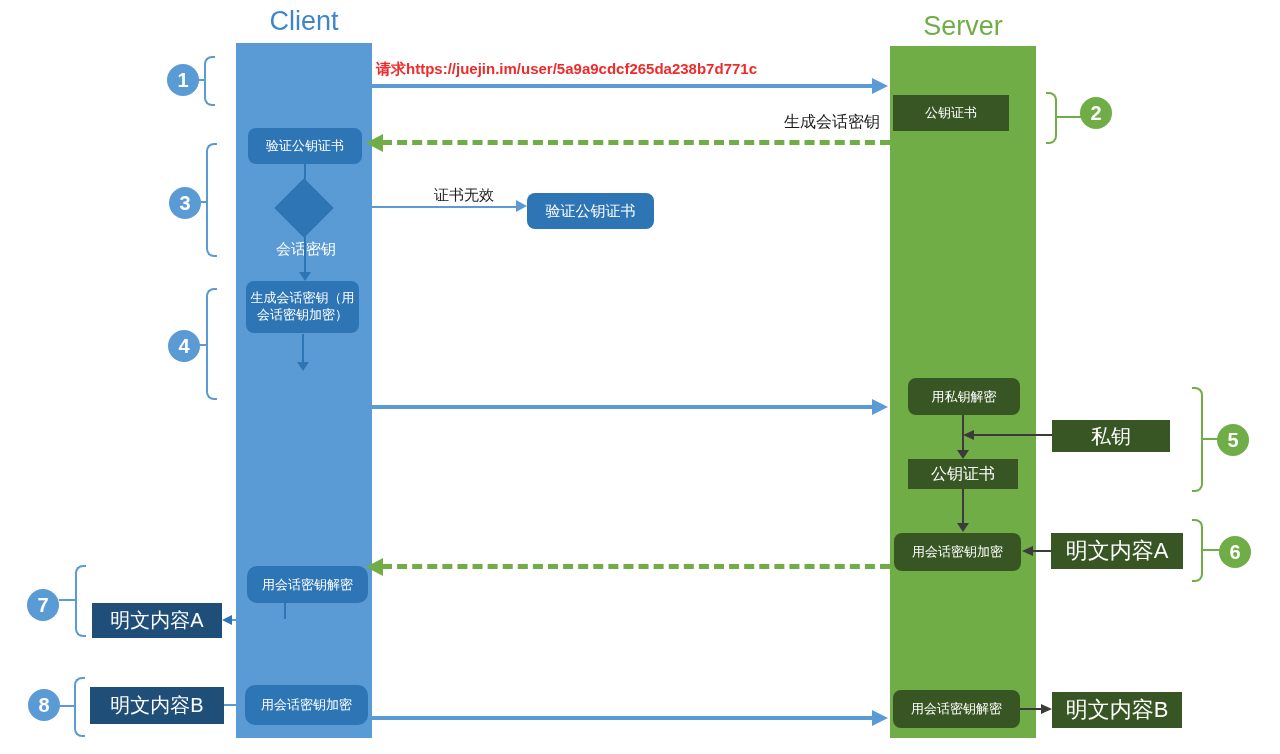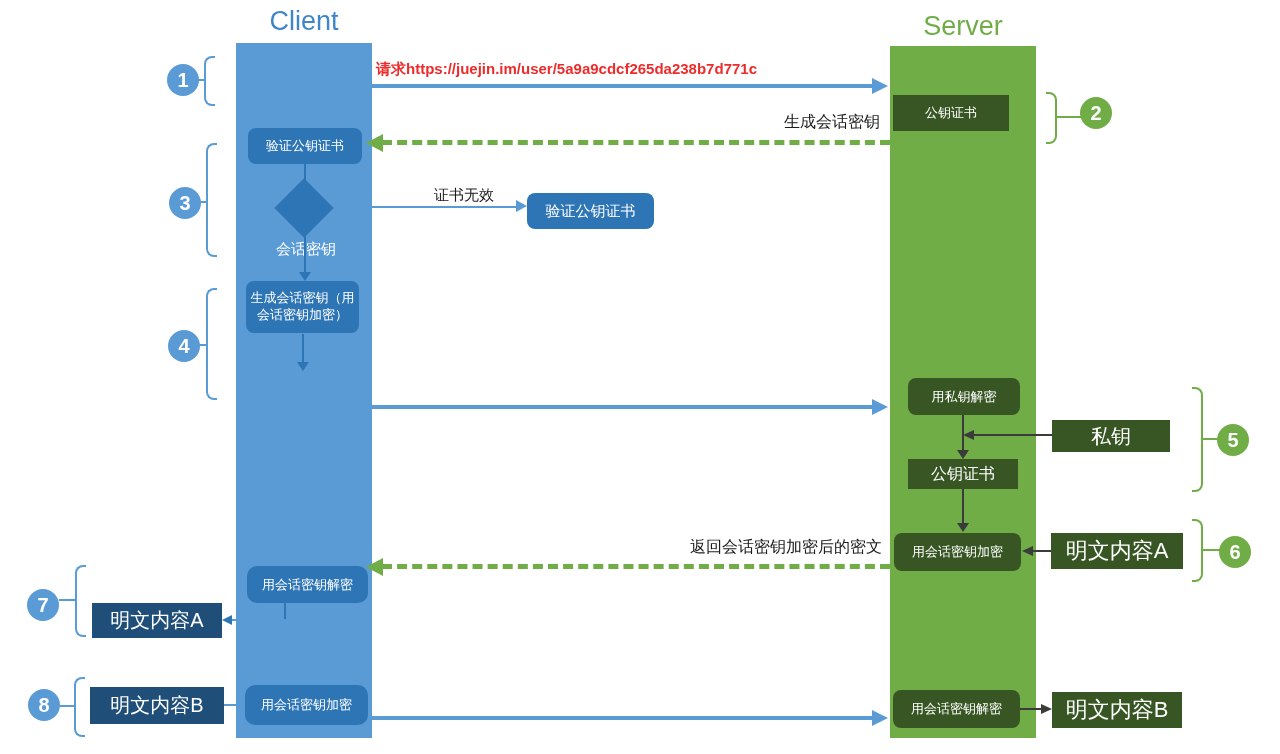--- a/index.html
+++ b/index.html
@@ -106,21 +106,20 @@
   <div class="abs hline-blue" style="left:372px;top:84px;width:502px;height:4px;"></div>
   <div class="abs tri tri-r-blue-lg" style="left:872px;top:78px;"></div>
 
   <div class="abs lbl right" style="left:640px;top:112px;width:240px;">生成会话密钥</div>
   <div class="abs dash-green" style="left:382px;top:140px;width:508px;"></div>
   <div class="abs tri tri-l-green-lg" style="left:366px;top:134px;"></div>
 
   <div class="abs hline-blue" style="left:372px;top:405px;width:502px;height:4px;"></div>
   <div class="abs tri tri-r-blue-lg" style="left:872px;top:399px;"></div>
 
-  <div class="abs lbl right" style="left:640px;top:537px;width:242px;">返回会话密钥加密后的密文</div>
   <div class="abs dash-green" style="left:382px;top:564px;width:508px;"></div>
   <div class="abs tri tri-l-green-lg" style="left:366px;top:558px;"></div>
 
   <div class="abs hline-blue" style="left:372px;top:716px;width:502px;height:4px;"></div>
   <div class="abs tri tri-r-blue-lg" style="left:872px;top:710px;"></div>
 
   <div class="abs node blue-box r8" style="left:248px;top:128px;width:114px;height:36px;font-size:13px;">验证公钥证书</div>
 
   <div class="abs vline-blue" style="left:304px;top:164px;height:22px;"></div>
   <div class="abs diamond" style="left:283px;top:187px;width:42px;height:42px;"></div>

